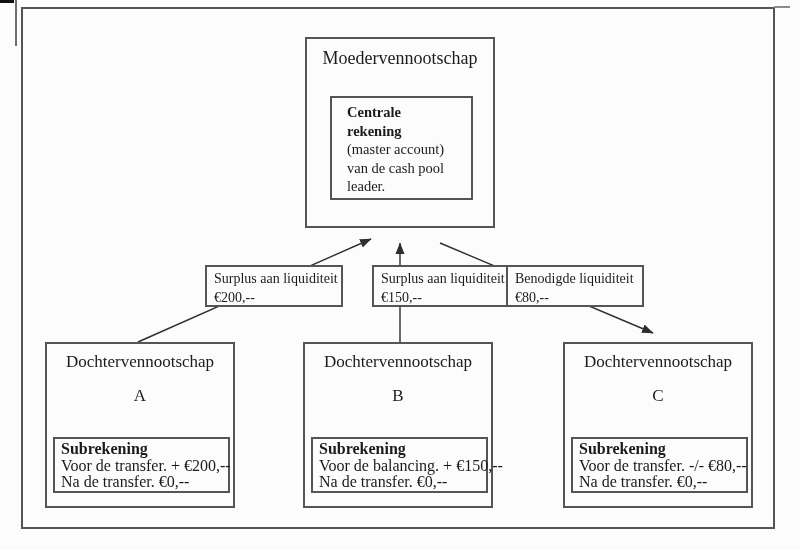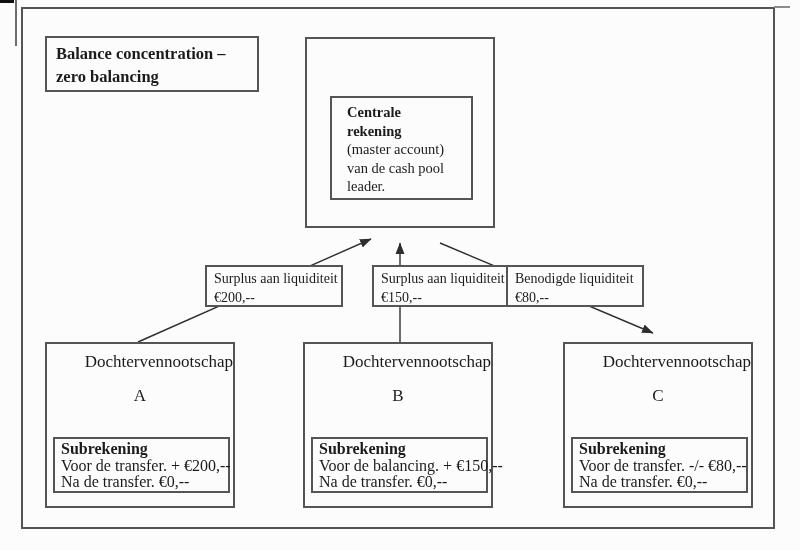--- a/index.html
+++ b/index.html
@@ -43,21 +43,21 @@
     z-index: 3; white-space: nowrap; margin-left: 42px;
   }
   .flow-0 { left: 163px; top: 265px; }
   .flow-1 { left: 330px; top: 265px; }
   .flow-2 { left: 464px; top: 265px; }
 
   .sub-box { width: 190px; height: 166px; top: 342px; z-index: 3; }
   .sub-0 { left: 45px; }
   .sub-1 { left: 303px; }
   .sub-2 { left: 563px; }
-  .sub-name { text-align: right; padding-top: 8px; font-size: 17px; }
+  .sub-name { text-align: center; padding-top: 8px; font-size: 17px; }
   .sub-letter { text-align: center; margin-top: 14px; font-size: 17px; }
   .sub-account {
     position: absolute; left: 6px; top: 93px; width: 177px; height: 56px;
     border: 2px solid #555555; padding: 2px 6px;
     font-size: 16px; line-height: 16.5px; white-space: nowrap;
   }
 
   svg.arrows { position: absolute; left: 0; top: 0; z-index: 2; }
   .arrow-line { stroke: #2e2e2e; stroke-width: 1.4; fill: none; }
 </style>
@@ -76,26 +76,23 @@
     <defs>
       <marker id="ah" markerUnits="userSpaceOnUse" markerWidth="14" markerHeight="11" refX="11" refY="5" orient="auto">
         <path d="M0,0.5 L11.5,5 L0,9.5 Z" fill="#2e2e2e"></path>
       </marker>
     </defs>
     <line class="arrow-line" x1="138" y1="342" x2="371" y2="239" marker-end="url(#ah)"></line>
     <line class="arrow-line" x1="400" y1="342" x2="400" y2="243" marker-end="url(#ah)"></line>
     <line class="arrow-line" x1="440" y1="243" x2="653" y2="333" marker-end="url(#ah)"></line>
   </svg>
 
-  <div class="box title-box">
-    <div>Balance concentration –</div>
-    <div>zero balancing</div>
-  </div>
 
   <div class="box master-box">
+    <div class="master-name">Moedervennootschap</div>
     <div class="master-account">
       <div class="acct-heading">Centrale rekening</div>
       <div>(master account)</div>
       <div>van de cash pool</div>
       <div>leader.</div>
     </div>
   </div>
 
   <div class="flow-label flow-0">
     <div>Surplus aan liquiditeit</div>

